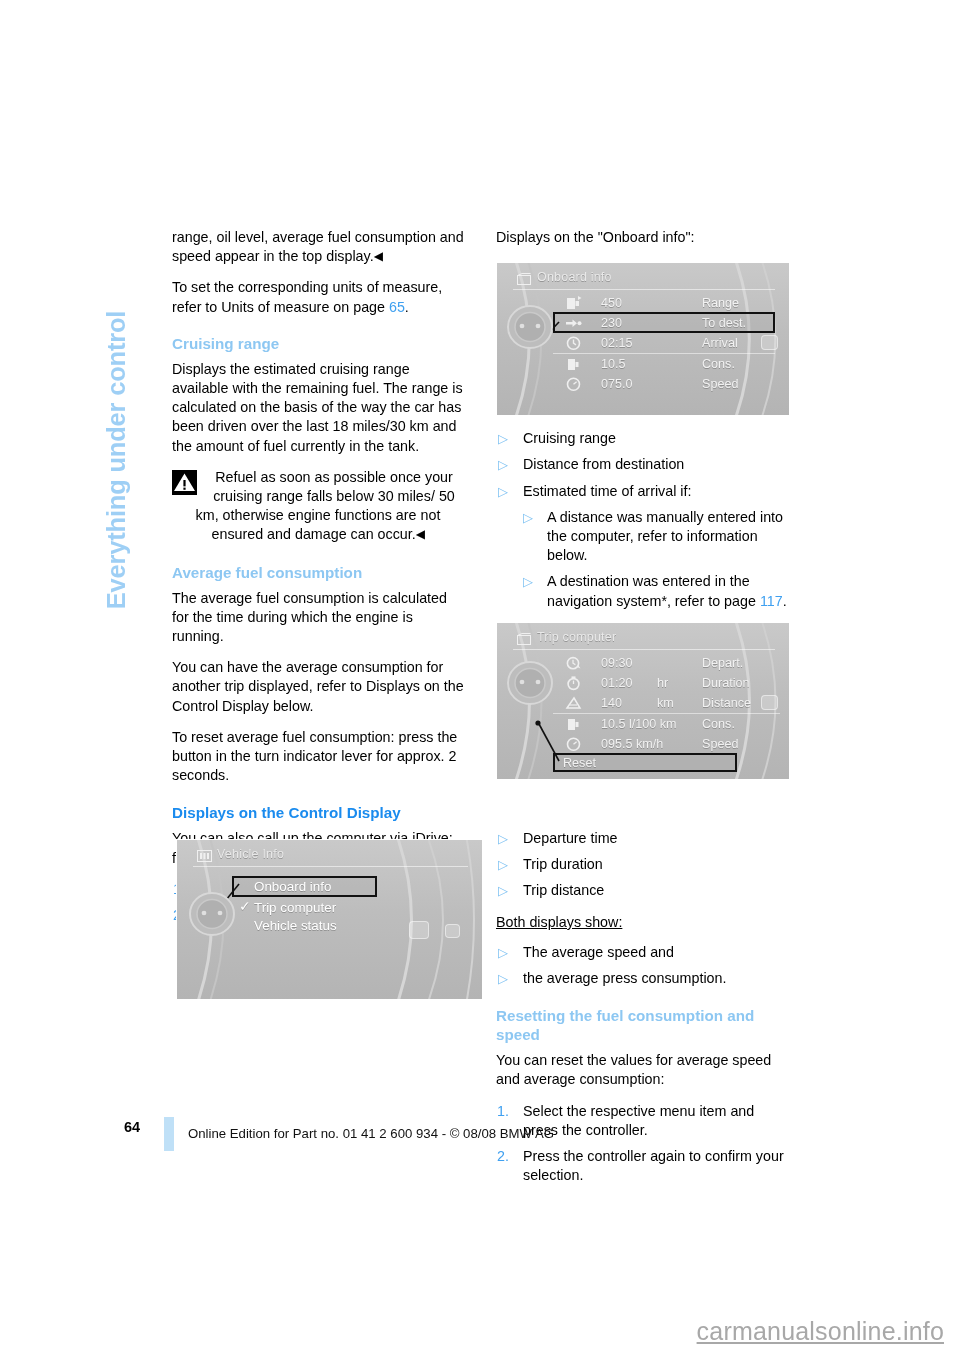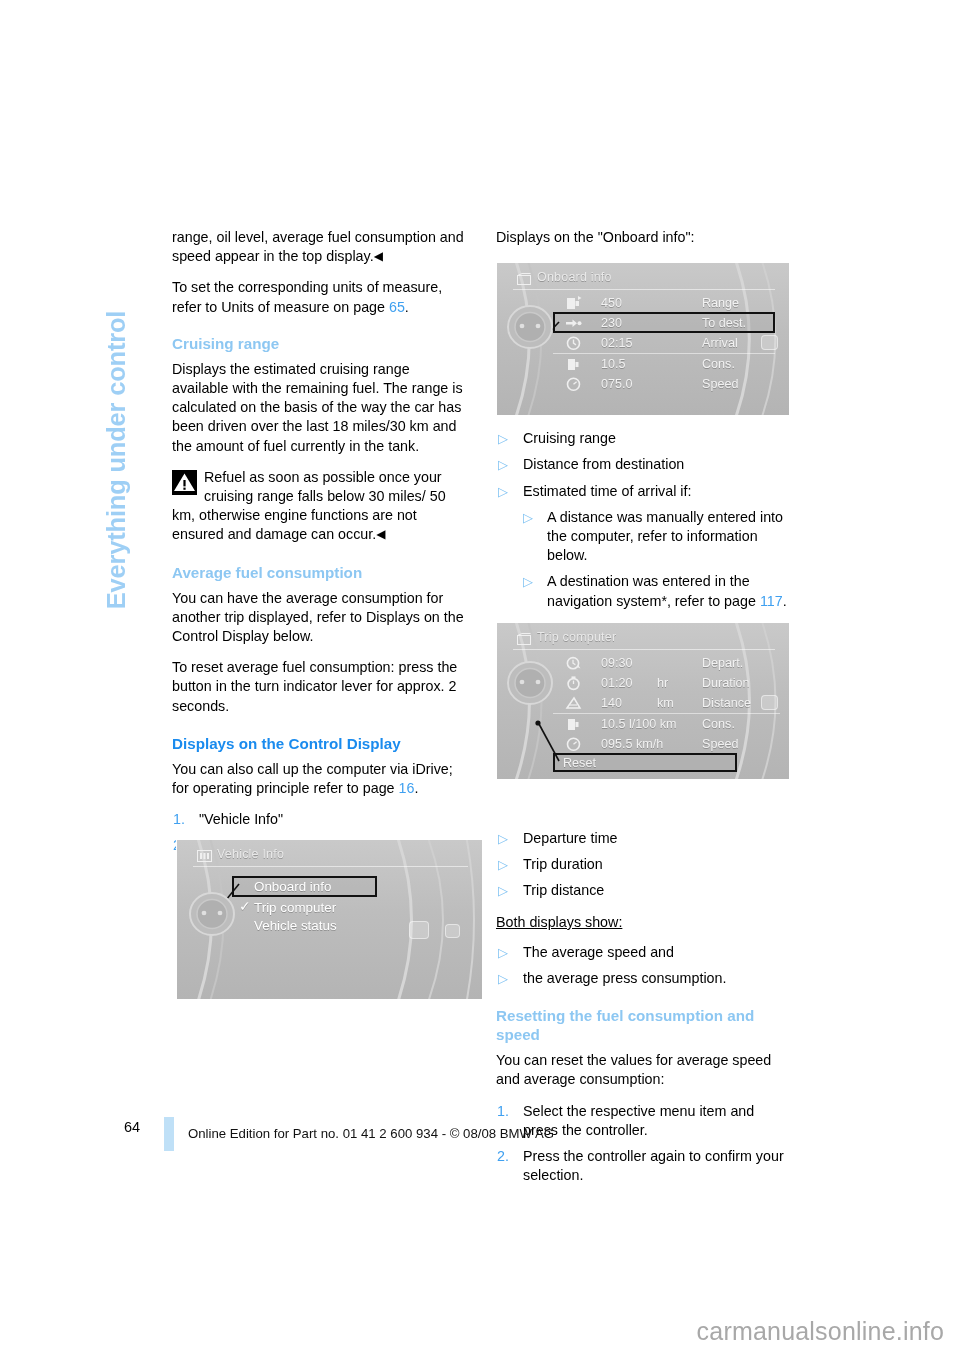--- a/index.html
+++ b/index.html
@@ -87,21 +87,21 @@
   }
   .warn-icon {
     float: left;
     width: 25px;
     height: 25px;
     background: #000000;
     margin: 2px 7px 0 0;
     position: relative;
   }
   .warn-icon svg { display: block; }
-  .warn-text { margin: 0; }
+  .warn-text { margin: 0; text-align: center; }
 
   
   ul.blist {
     list-style: none;
     margin: 0 0 12px 0;
     padding: 0;
   }
   ul.blist li {
     position: relative;
     padding-left: 27px;
@@ -285,20 +285,21 @@
     top: 1117px;
     width: 640px;
     height: 40px;
   }
   .folio {
     position: absolute;
     left: -52px;
     top: 2px;
     font-size: 14.5px;
     color: #000000;
+    font-weight: bold;
   }
   .folio-bar {
     position: absolute;
     left: -12px;
     top: 0px;
     width: 10px;
     height: 34px;
     background: #bfe0f7;
   }
   .edition {
@@ -310,20 +311,21 @@
     white-space: nowrap;
   }
 
   .watermark {
     position: absolute;
     right: 16px;
     bottom: 12px;
     font-size: 25px;
     color: #a8a8a8;
     letter-spacing: .2px;
+    text-decoration: underline;
   }
 </style>
 </head>
 <body>
 
 <div class="page">
 
   <div class="side-tab">
     <div class="side-tab-text">Everything under control</div>
   </div>
@@ -344,20 +346,21 @@
           <polygon points="12.5,3.5 23,21 2,21" fill="#ffffff"></polygon>
           <rect x="11.4" y="10" width="2.2" height="6.4" fill="#000000"></rect>
           <rect x="11.4" y="17.6" width="2.2" height="2.2" fill="#000000"></rect>
         </svg>
       </div>
       <p class="warn-text"><span>Refuel as soon as possible once your cruising range falls below 30 miles/ 50 km, otherwise engine functions are not ensured and damage can occur.</span><span class="endmark">◀</span></p>
     </div>
 
     <h2 class="heading">Average fuel consumption</h2>
 
+    <p class="para">The average fuel consumption is calculated for the time during which the engine is running.</p>
     <p class="para">You can have the average consumption for another trip displayed, refer to Displays on the Control Display below.</p>
     <p class="para">To reset average fuel consumption: press the button in the turn indicator lever for approx. 2 seconds.</p>
 
     <h2 class="heading strong">Displays on the Control Display</h2>
 
     <p class="para"><span>You can also call up the computer via iDrive; for operating principle refer to page </span><span class="pagelink">16</span><span>.</span></p>
 
     <ol class="nlist">
       <li>
         <span class="num">1.</span>

